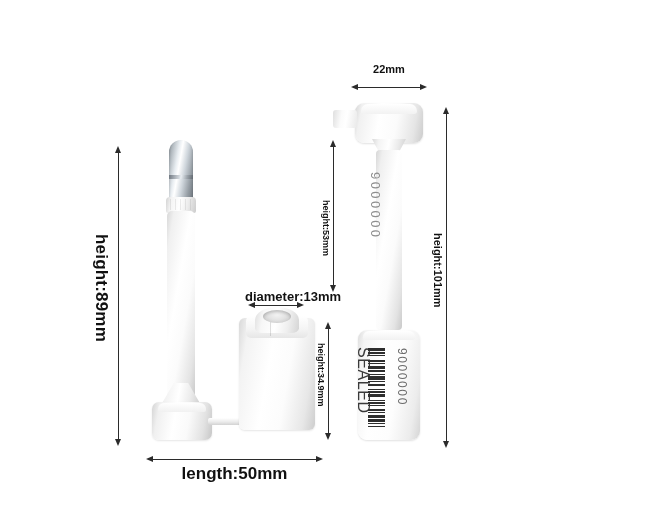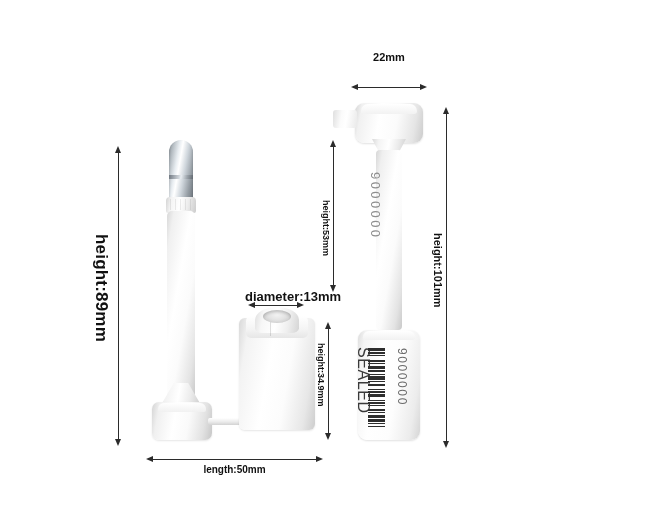--- a/index.html
+++ b/index.html
@@ -253,41 +253,41 @@
       <div class="arw arw-dn"></div>
     </div>
     <div class="abs dim-label rot-cw" style="left:110px;top:234px;font-size:17px;letter-spacing:.2px;">height:89mm</div>
   </div>
 
   <div class="abs">
     <div class="abs dim-line-h" style="left:152px;top:459px;width:165px;">
       <div class="arw arw-lf"></div>
       <div class="arw arw-rt"></div>
     </div>
-    <div class="abs dim-label" style="left:152px;top:465px;width:165px;text-align:center;font-size:10px;">length:50mm</div>
+    <div class="abs dim-label" style="left:152px;top:465px;width:165px;text-align:center;font-size:17px;">length:50mm</div>
   </div>
 
   <div class="abs">
     <div class="abs dim-label" style="left:245px;top:290px;font-size:13px;">diameter:13mm</div>
     <div class="abs dim-line-h" style="left:254px;top:305px;width:44px;">
       <div class="arw arw-lf"></div>
       <div class="arw arw-rt"></div>
     </div>
   </div>
 
   <div class="abs">
     <div class="abs dim-line-v" style="left:328px;top:328px;height:106px;">
       <div class="arw arw-up"></div>
       <div class="arw arw-dn"></div>
     </div>
     <div class="abs dim-label rot-cw" style="left:325px;top:343px;font-size:9px;">height:34.9mm</div>
   </div>
 
   <div class="abs">
-    <div class="abs dim-label" style="left:355px;top:52px;width:68px;text-align:center;font-size:11px;">22mm</div>
+    <div class="abs dim-label" style="left:355px;top:64px;width:68px;text-align:center;font-size:11px;">22mm</div>
     <div class="abs dim-line-h" style="left:357px;top:87px;width:64px;">
       <div class="arw arw-lf"></div>
       <div class="arw arw-rt"></div>
     </div>
   </div>
 
   <div class="abs">
     <div class="abs dim-line-v" style="left:333px;top:146px;height:140px;">
       <div class="arw arw-up"></div>
       <div class="arw arw-dn"></div>

